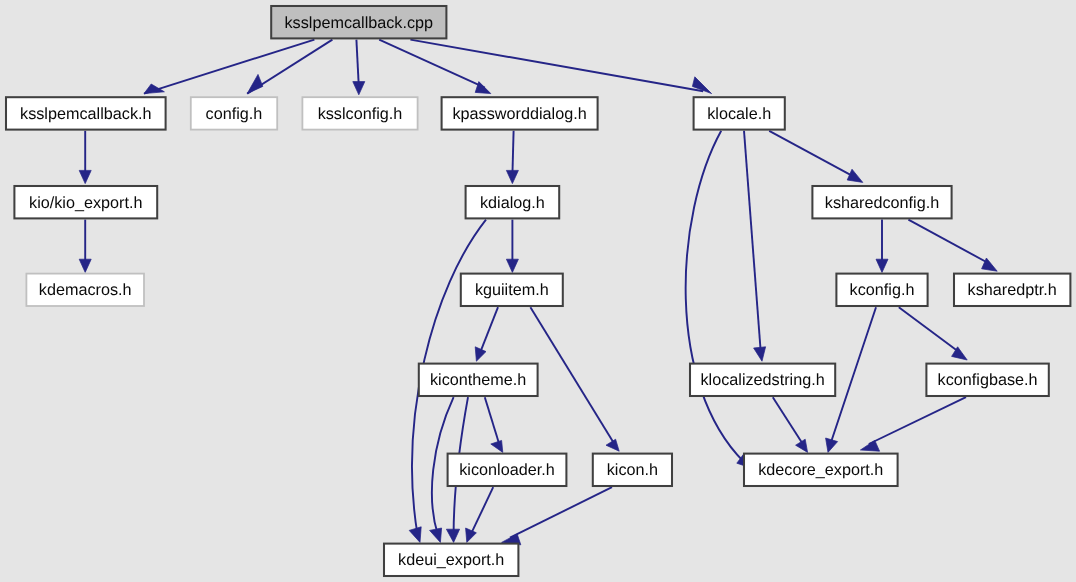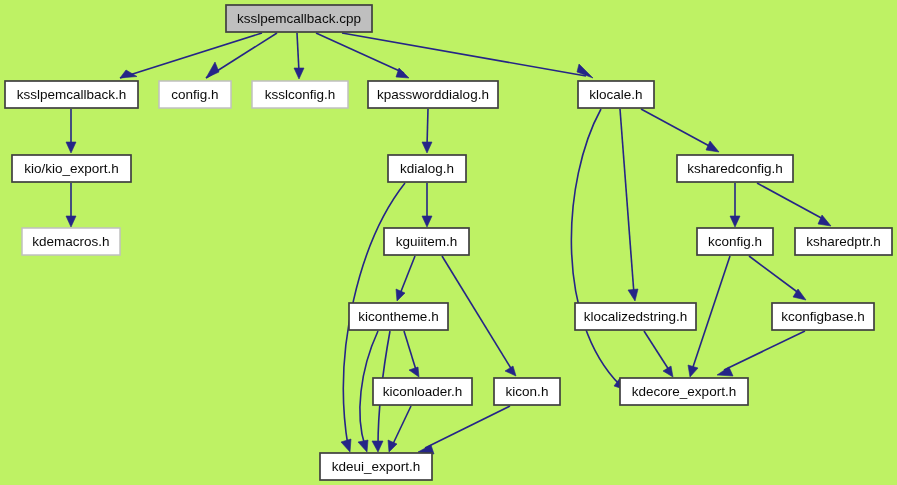--- a/index.html
+++ b/index.html
@@ -4,21 +4,21 @@
 <style>
   html, body {
     margin: 0;
     padding: 0;
     background: #ffffff;
   }
   #graph-root {
     position: relative;
     width: 897px;
     height: 485px;
-    background: #bef264;
+    background: #e5e5e5;
     font-family: "Liberation Sans", sans-serif;
     overflow: hidden;
   }
   svg#graph-svg {
     position: absolute;
     left: 0;
     top: 0;
     width: 897px;
     height: 485px;
     display: block;

